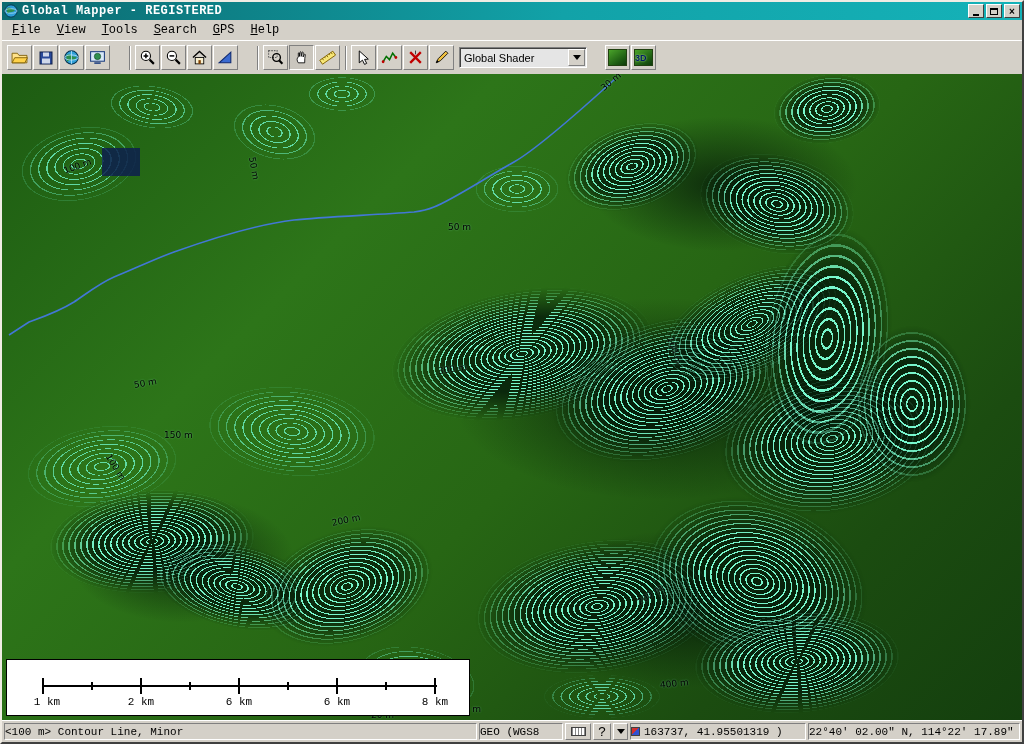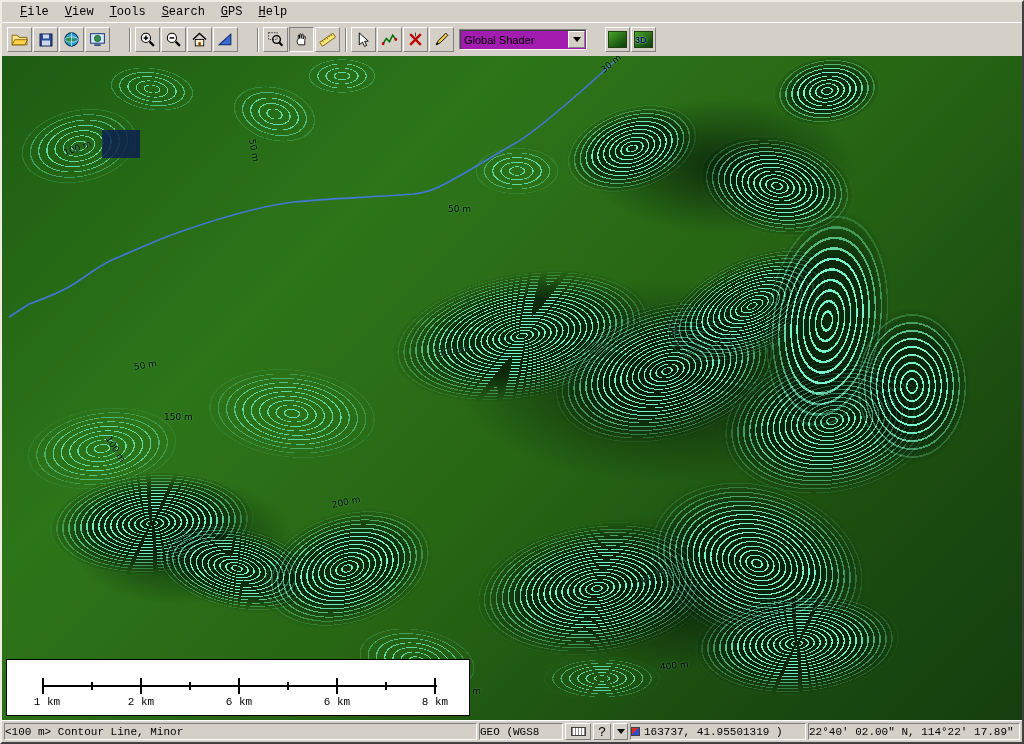--- a/index.html
+++ b/index.html
@@ -8,32 +8,32 @@
 
   
   .titlebar{height:18px;background:linear-gradient(90deg,#0b6a70,#12a2a8 55%,#15b2b8);display:flex;align-items:center;padding:0 2px;color:#fff;font:bold 12px "Liberation Mono",monospace;flex:0 0 auto;}
   .titlebar .ticon{width:14px;height:14px;margin-right:4px;flex:0 0 auto;}
   .titlebar .ttext{flex:1;white-space:nowrap;overflow:hidden;letter-spacing:.5px;}
   .wbtn{width:16px;height:14px;background:#d4d0c8;border:1px solid;border-color:#fff #404040 #404040 #fff;margin-left:2px;display:flex;align-items:center;justify-content:center;font:bold 10px "Liberation Sans",sans-serif;color:#000;padding:0;}
   .min-glyph{display:block;width:6px;height:2px;background:#000;margin-top:7px;}
   .max-glyph{display:block;width:8px;height:7px;border:1px solid #000;border-top:2px solid #000;}
 
   
-  .menubar{height:20px;display:flex;align-items:center;padding-left:10px;font:12px "Liberation Mono",monospace;flex:0 0 auto;}
+  .menubar{height:20px;display:flex;align-items:center;padding-left:2px;font:12px "Liberation Mono",monospace;flex:0 0 auto;}
   .menu-item{display:inline-block;padding:2px 8px;color:#000;}
   .menu-item::first-letter{text-decoration:underline;}
 
   
   .toolbar{height:34px;display:flex;align-items:center;padding:0 5px;border-top:1px solid #fff;flex:0 0 auto;}
   .tbtn{width:25px;height:25px;display:flex;align-items:center;justify-content:center;background:#d4d0c8;border:1px solid;border-color:#fff #808080 #808080 #fff;margin-right:1px;padding:0;}
   .tbtn.pressed{border-color:#808080 #fff #fff #808080;background:#cac6be;}
   .tbtn svg{display:block;}
   .tsep{width:2px;height:24px;margin:0 4px;border-left:1px solid #808080;border-right:1px solid #fff;}
   .tgap{width:14px;height:1px;}
-  .combo{height:21px;width:128px;background:#a21caf;border:1px solid;border-color:#808080 #fff #fff #808080;box-shadow:inset 1px 1px 0 #404040;display:flex;align-items:center;margin:0 4px;}
+  .combo{height:21px;width:128px;background:#e5e5e5;border:1px solid;border-color:#808080 #fff #fff #808080;box-shadow:inset 1px 1px 0 #404040;display:flex;align-items:center;margin:0 4px;}
   .combo .ctext{flex:1;font:11px "Liberation Sans",sans-serif;padding:0 4px;white-space:nowrap;overflow:hidden;}
   .combo .cbtn{width:17px;height:17px;background:#d4d0c8;border:1px solid;border-color:#fff #808080 #808080 #fff;display:flex;align-items:center;justify-content:center;margin-right:1px;padding:0;}
   .arr-down{width:0;height:0;border-left:4px solid transparent;border-right:4px solid transparent;border-top:5px solid #000;}
   .thumb{width:19px;height:17px;background:linear-gradient(145deg,#4aa32a,#1c5a12 70%,#0f3a0c);border:1px solid #204010;position:relative;display:flex;align-items:center;justify-content:flex-start;}
   .thumb .t3d{font:bold 9px "Liberation Sans",sans-serif;color:#001a66;text-shadow:0 0 2px #bfe8a0;}
 
   
   .main{flex:1;display:flex;position:relative;background:#d4d0c8;min-height:0;}
   .leftcol{width:124px;flex:0 0 auto;position:relative;}
   .legend{position:absolute;left:5px;top:9px;width:116px;height:572px;background:#fff;border:1px solid #000;}
@@ -70,20 +70,37 @@
   .sp{border:1px solid;border-color:#808080 #fff #fff #808080;padding:0 0;display:flex;align-items:center;white-space:nowrap;overflow:hidden;background:#d4d0c8;}
   .sbtn{border:1px solid;border-color:#fff #808080 #808080 #fff;background:#d4d0c8;display:flex;align-items:center;justify-content:center;padding:0;}
   .kbicon{width:15px;height:9px;border:1px solid #404040;background:#fff;background-image:repeating-linear-gradient(90deg,#888 0 1px,transparent 1px 3px);background-size:100% 3px;background-repeat:repeat;}
   .positionicon{width:9px;height:9px;margin-right:4px;flex:0 0 auto;background:linear-gradient(135deg,#d03030 50%,#3050d0 50%);border:1px solid #404040;}
 </style>
 </head>
 <body>
 
 <div id="app">
 
+  <div class="titlebar">
+    <svg class="ticon" viewBox="0 0 16 16">
+      <circle cx="8" cy="8" r="7" fill="#2f9fd8" stroke="#06324f"></circle>
+      <path d="M3 5 Q6 3 8 5 T13 6 Q12 9 9 9 T4 11 Q2.8 8 3 5 Z" fill="#2f8f4e"></path>
+      <ellipse cx="8" cy="8" rx="7" ry="2.6" fill="none" stroke="#bfe8ff" stroke-width="0.7"></ellipse>
+    </svg>
+    <span class="ttext">Global Mapper - REGISTERED</span>
+    <button class="wbtn">
+        <span class="min-glyph"></span>
+      </button>
+    <button class="wbtn">
+        <span class="max-glyph"></span>
+      </button>
+    <button class="wbtn">
+        <span>×</span>
+      </button>
+  </div>
 
   <div class="menubar">
     <span class="menu-item">File</span>
     <span class="menu-item">View</span>
     <span class="menu-item">Tools</span>
     <span class="menu-item">Search</span>
     <span class="menu-item">GPS</span>
     <span class="menu-item">Help</span>
   </div>
 

